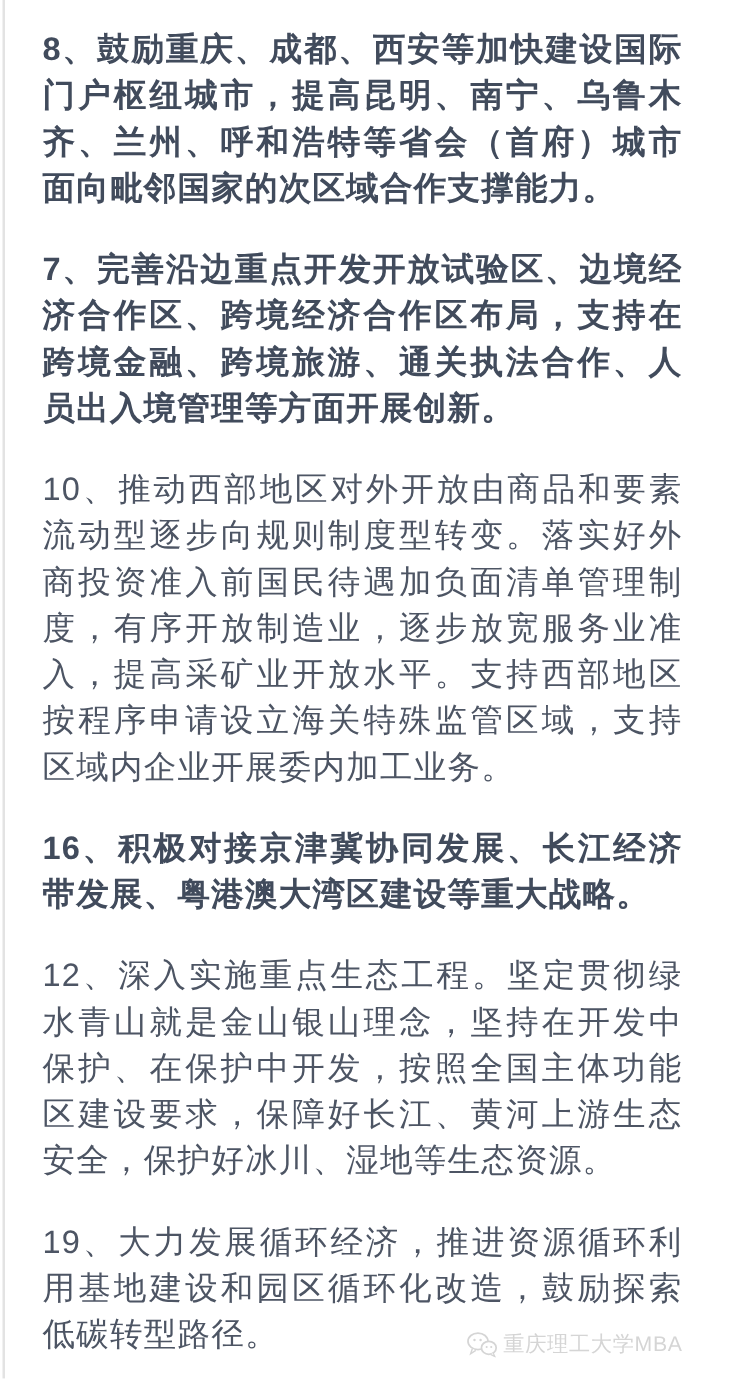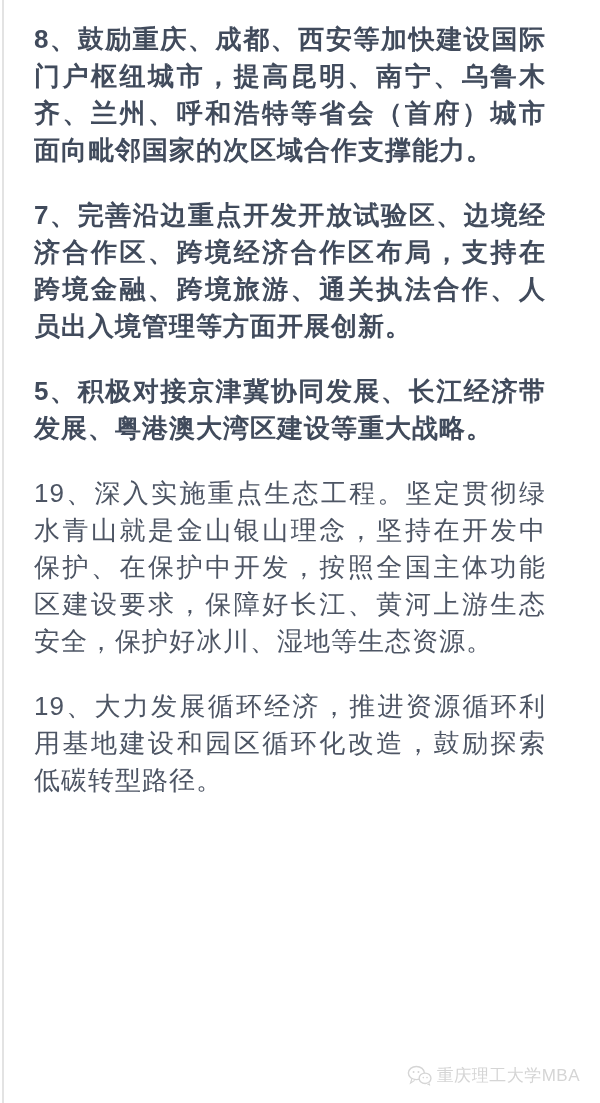--- a/index.html
+++ b/index.html
@@ -39,21 +39,21 @@
     text-align: justify;
     color: #4d5564;
     word-break: break-all;
   }
   .content p.bold {
     font-weight: 700;
     color: #414b5c;
   }
   .watermark {
     position: absolute;
-    right: 20px;
+    right: 54px;
     bottom: 16px;
     display: flex;
     align-items: center;
     gap: 5px;
     color: #d5d5d5;
     font-size: 17px;
     letter-spacing: 0.5px;
     white-space: nowrap;
   }
   .watermark svg {
@@ -62,22 +62,23 @@
 </style>
 </head>
 <body>
 
 <div class="page">
   <div class="left-edge-line"></div>
 
   <div class="content">
     <p class="bold">8、鼓励重庆、成都、西安等加快建设国际门户枢纽城市，提高昆明、南宁、乌鲁木齐、兰州、呼和浩特等省会（首府）城市面向毗邻国家的次区域合作支撑能力。</p>
     <p class="bold">7、完善沿边重点开发开放试验区、边境经济合作区、跨境经济合作区布局，支持在跨境金融、跨境旅游、通关执法合作、人员出入境管理等方面开展创新。</p>
-    <p class="bold">5、积极对接京津冀协同发展、长江经济带发展、粤港澳大湾区建设等重大战略。</p>
-    <p>19、深入实施重点生态工程。坚定贯彻绿水青山就是金山银山理念，坚持在开发中保护、在保护中开发，按照全国主体功能区建设要求，保障好长江、黄河上游生态安全，保护好冰川、湿地等生态资源。</p>
+    <p>10、推动西部地区对外开放由商品和要素流动型逐步向规则制度型转变。落实好外商投资准入前国民待遇加负面清单管理制度，有序开放制造业，逐步放宽服务业准入，提高采矿业开放水平。支持西部地区按程序申请设立海关特殊监管区域，支持区域内企业开展委内加工业务。</p>
+    <p class="bold">16、积极对接京津冀协同发展、长江经济带发展、粤港澳大湾区建设等重大战略。</p>
+    <p>12、深入实施重点生态工程。坚定贯彻绿水青山就是金山银山理念，坚持在开发中保护、在保护中开发，按照全国主体功能区建设要求，保障好长江、黄河上游生态安全，保护好冰川、湿地等生态资源。</p>
     <p>19、大力发展循环经济，推进资源循环利用基地建设和园区循环化改造，鼓励探索低碳转型路径。</p>
   </div>
 
   <div class="watermark">
     <span>
       <svg width="25" height="21" viewBox="0 0 36 30" fill="none" stroke="#d5d5d5" stroke-width="2">
         <ellipse cx="13.5" cy="11.5" rx="11.5" ry="9.5"></ellipse>
         <path d="M7 20 L5 26 L11 22" fill="#ffffff" stroke="#d5d5d5" stroke-width="1.6"></path>
         <ellipse cx="26" cy="19" rx="8.5" ry="7.5" fill="#ffffff"></ellipse>
         <path d="M31 25 L33 29 L28 26.5" fill="#ffffff" stroke="#d5d5d5" stroke-width="1.4"></path>

